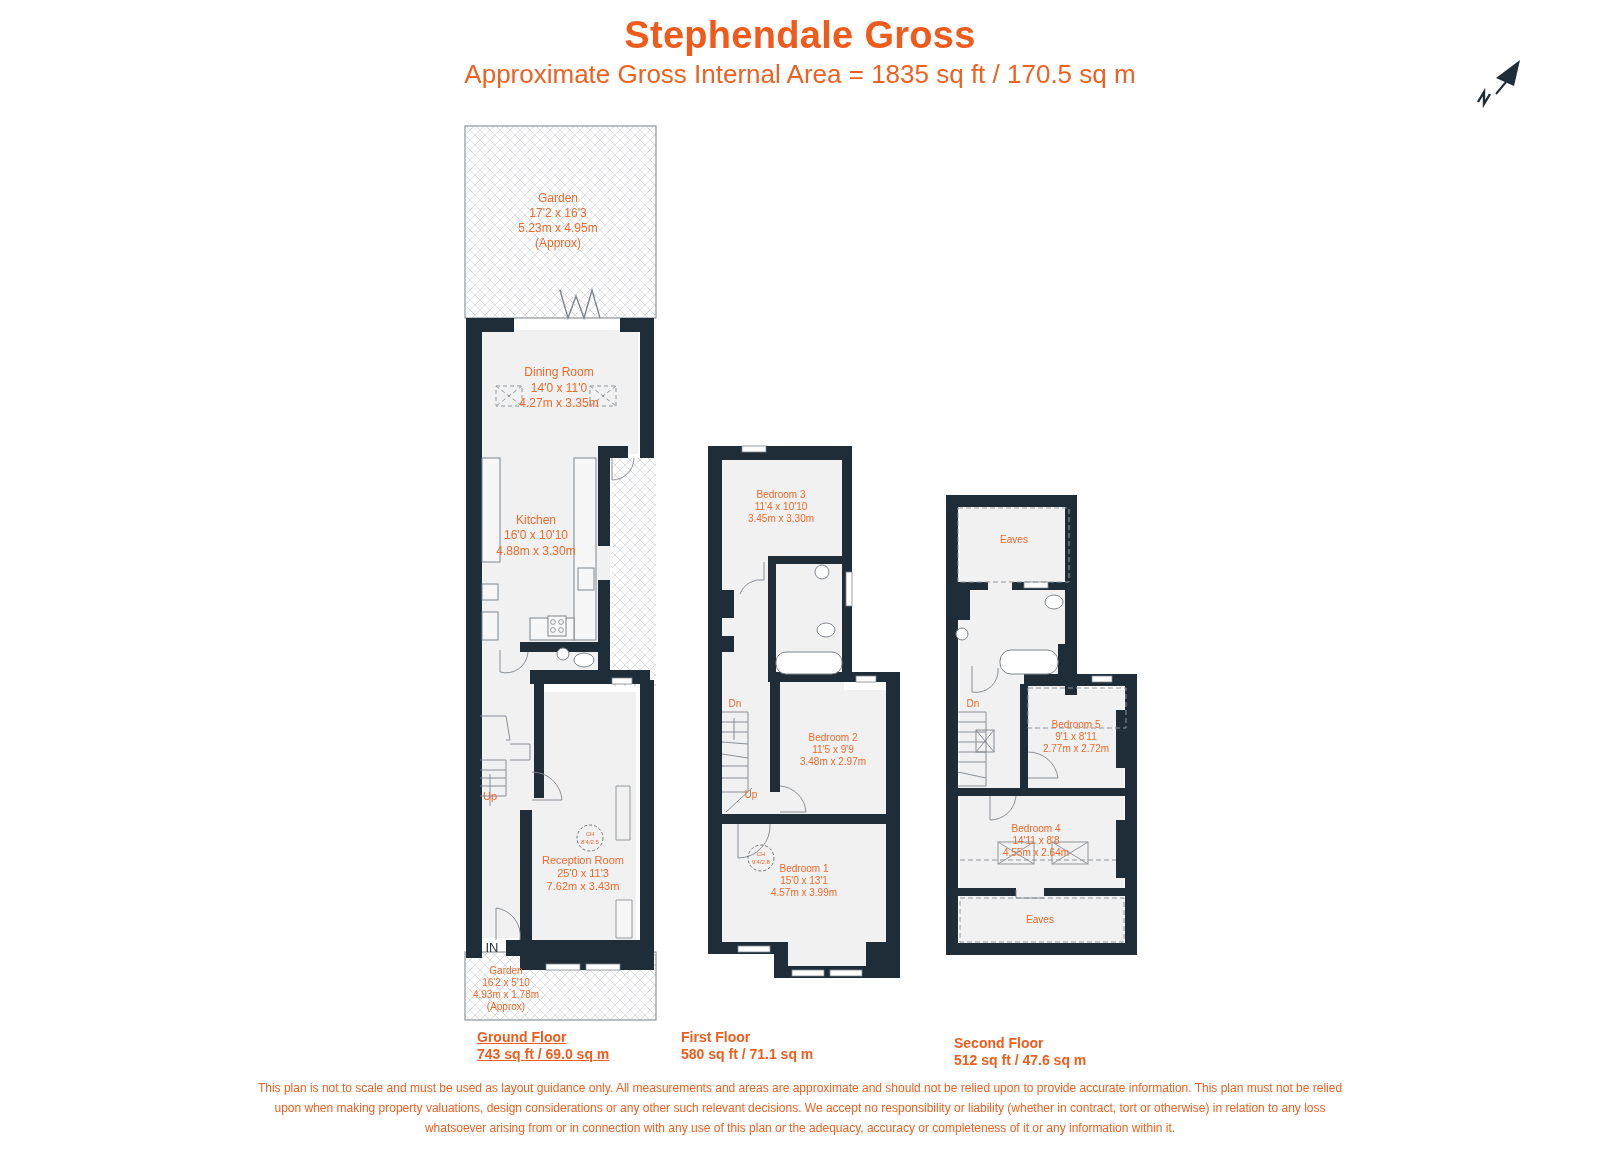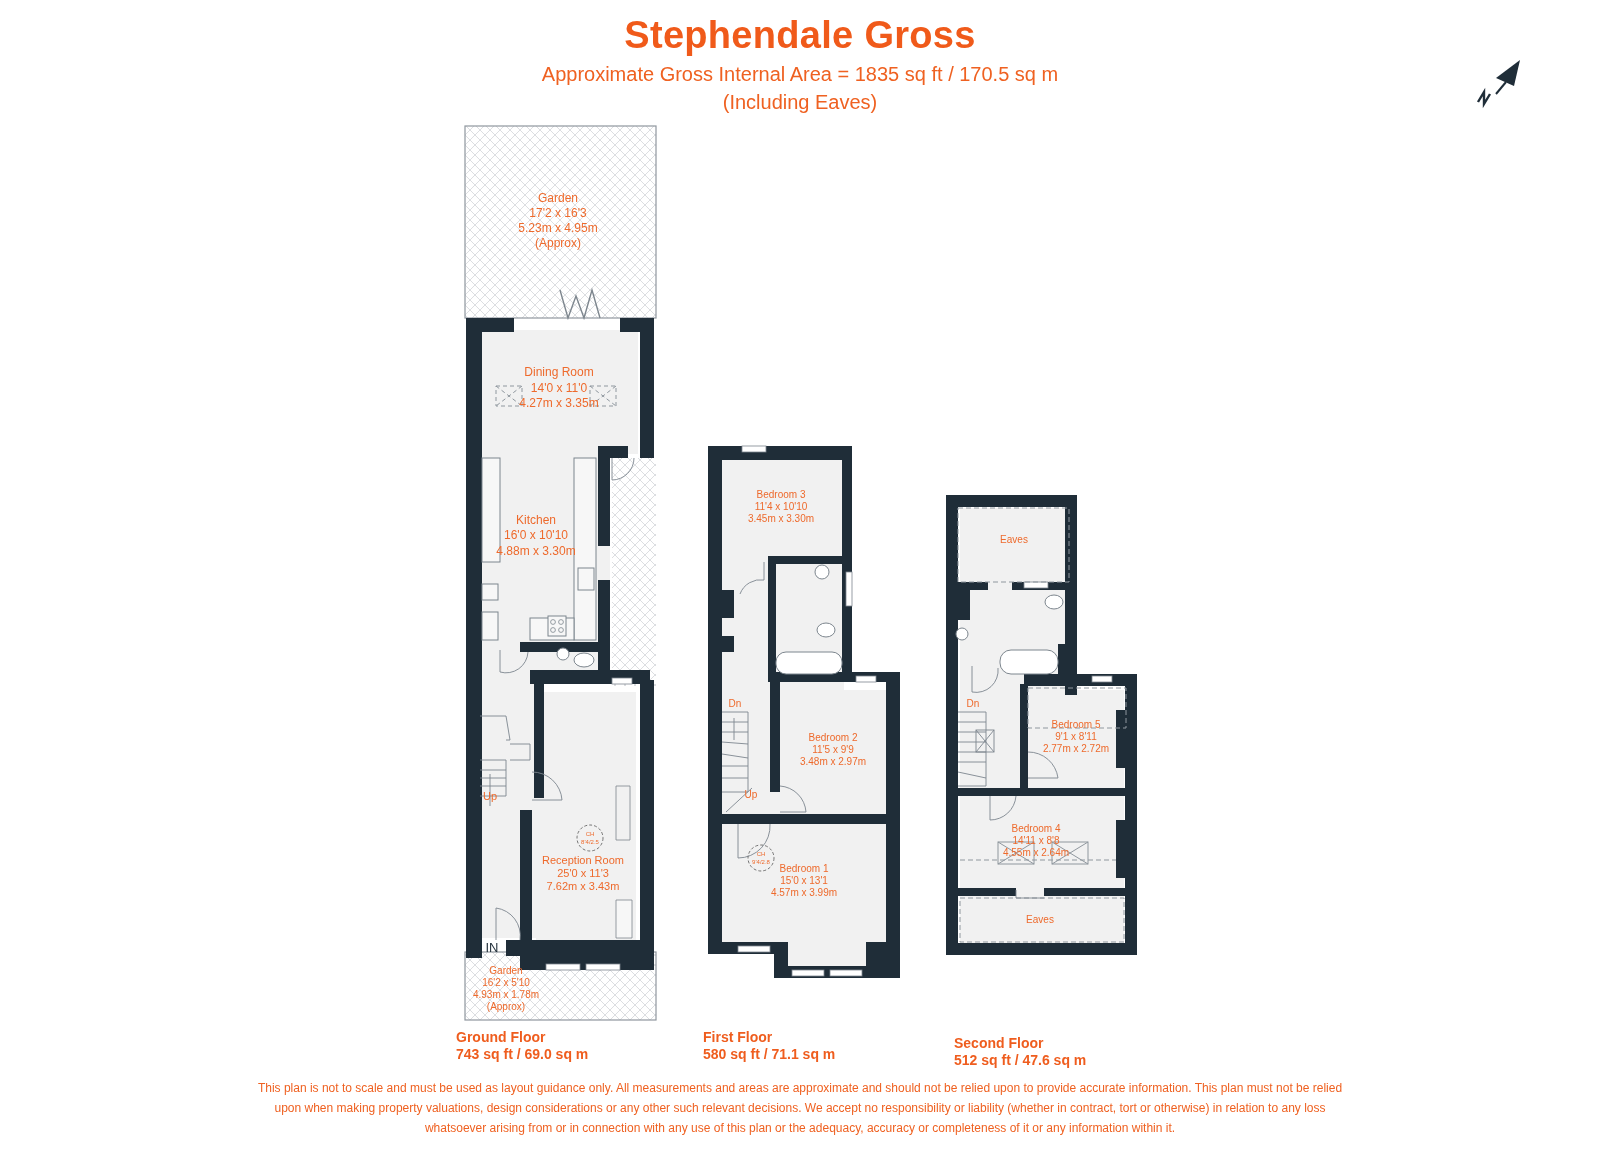--- a/index.html
+++ b/index.html
@@ -1,35 +1,34 @@
 <!DOCTYPE html>
 <html><head>
 <meta charset="utf-8">
 <style>
   html, body { margin:0; padding:0; background:#ffffff; }
   body { width:1600px; height:1164px; position:relative; overflow:hidden;
          font-family:"Liberation Sans", sans-serif; color:#e8561d; }
   .title { position:absolute; left:0; width:1600px; top:14px; text-align:center;
            font-size:38px; font-weight:bold; color:#f05a1a; letter-spacing:0.3px; }
   .subtitle { position:absolute; left:0; width:1600px; top:60px; text-align:center;
-              font-size:20px; color:#ef6121; line-height:28px; }
+              font-size:26px; color:#ef6121; line-height:28px; }
   .compass { position:absolute; left:1470px; top:56px; width:60px; height:58px; }
   .plan { position:absolute; left:0; top:0; width:1600px; height:1164px; }
   .room-label { font-family:"Liberation Sans", sans-serif; fill:#ee6a2c; text-anchor:middle; }
   .floor-label { position:absolute; font-size:14px; font-weight:bold; color:#ef5d1e; line-height:17px; }
   .disclaimer { position:absolute; left:250px; width:1100px; top:1078px; text-align:center;
                 font-size:12px; line-height:20px; color:#ef6121; }
 </style>
 </head>
 <body>
 
 <div class="title">Stephendale Gross</div>
 <div class="subtitle">
   <div>Approximate Gross Internal Area = 1835 sq ft / 170.5 sq m</div>
-  <div>(Including Eaves)</div>
 </div>
 
 <svg class="compass" viewBox="0 0 60 58">
   <polygon points="50,4 44,30 26,22" fill="#1f2d38"></polygon>
   <line x1="36" y1="26" x2="26" y2="38" stroke="#1f2d38" stroke-width="2"></line>
   <path d="M8 46 L14 36 L14 48 L20 38" fill="none" stroke="#1f2d38" stroke-width="2.4" stroke-linejoin="miter"></path>
 </svg>
 
 <svg class="plan" viewBox="0 0 1600 1164">
   <defs>
@@ -277,25 +276,25 @@
     <text class="room-label" font-size="10" x="1036" y="832">Bedroom 4</text>
     <text class="room-label" font-size="10" x="1036" y="844">14'11 x 8'8</text>
     <text class="room-label" font-size="10" x="1036" y="856">4.55m x 2.64m</text>
 
     <text class="room-label" font-size="10" x="1040" y="923">Eaves</text>
 
     <text class="room-label" font-size="10" x="973" y="707">Dn</text>
   </g>
 </svg>
 
-<div class="floor-label" style="left:456px; top:1029px;">
+<div class="floor-label" style="left:477px; top:1029px;text-decoration:underline;">
   <div>Ground Floor</div>
   <div>743 sq ft / 69.0 sq m</div>
 </div>
-<div class="floor-label" style="left:703px; top:1029px;">
+<div class="floor-label" style="left:681px; top:1029px;">
   <div>First Floor</div>
   <div>580 sq ft / 71.1 sq m</div>
 </div>
 <div class="floor-label" style="left:954px; top:1029px;margin-top:6px;">
   <div>Second Floor</div>
   <div>512 sq ft / 47.6 sq m</div>
 </div>
 
 <div class="disclaimer">This plan is not to scale and must be used as layout guidance only. All measurements and areas are approximate and should not be relied upon to provide accurate information. This plan must not be relied upon when making property valuations, design considerations or any other such relevant decisions. We accept no responsibility or liability (whether in contract, tort or otherwise) in relation to any loss whatsoever arising from or in connection with any use of this plan or the adequacy, accuracy or completeness of it or any information within it.</div>
 

